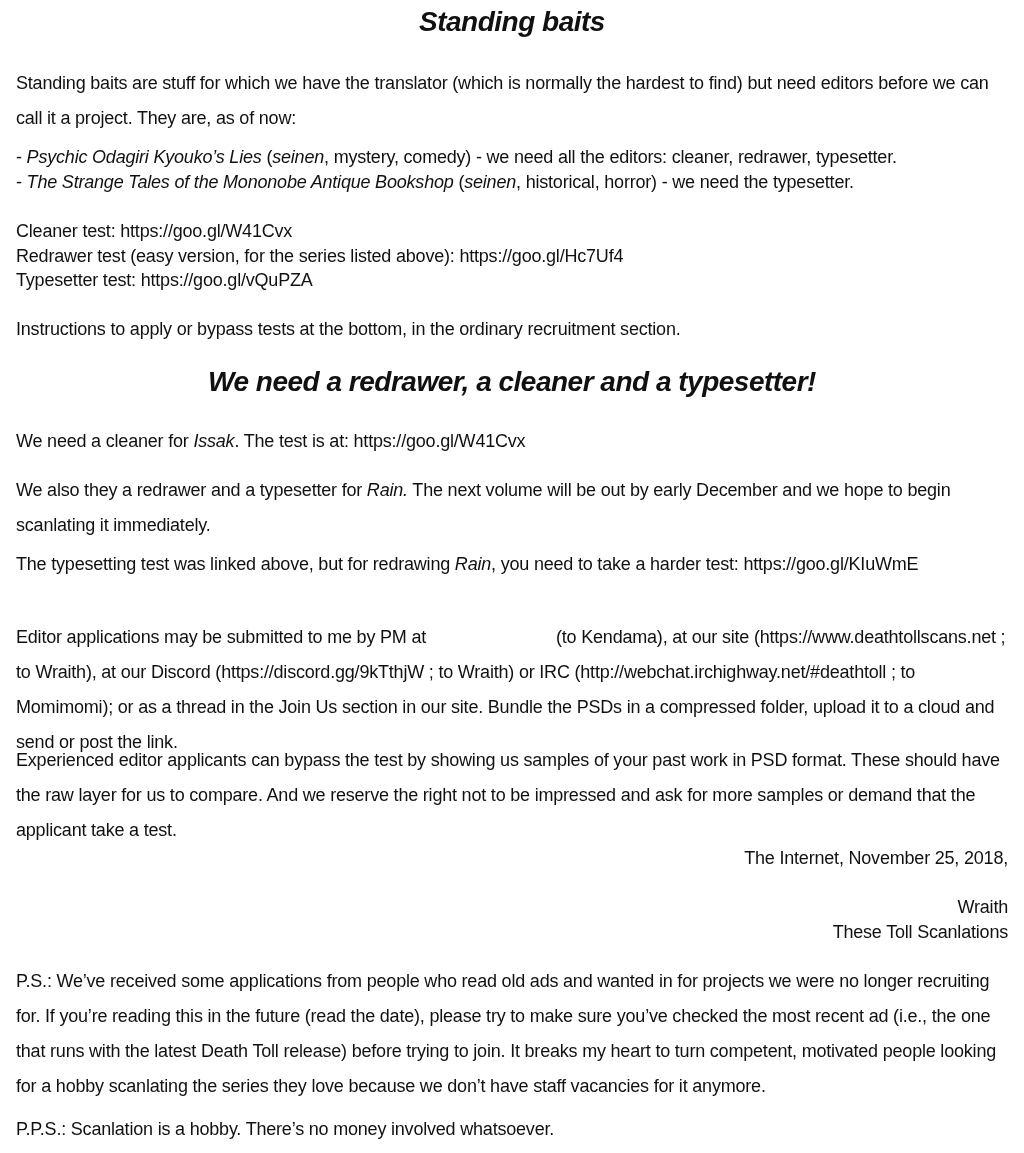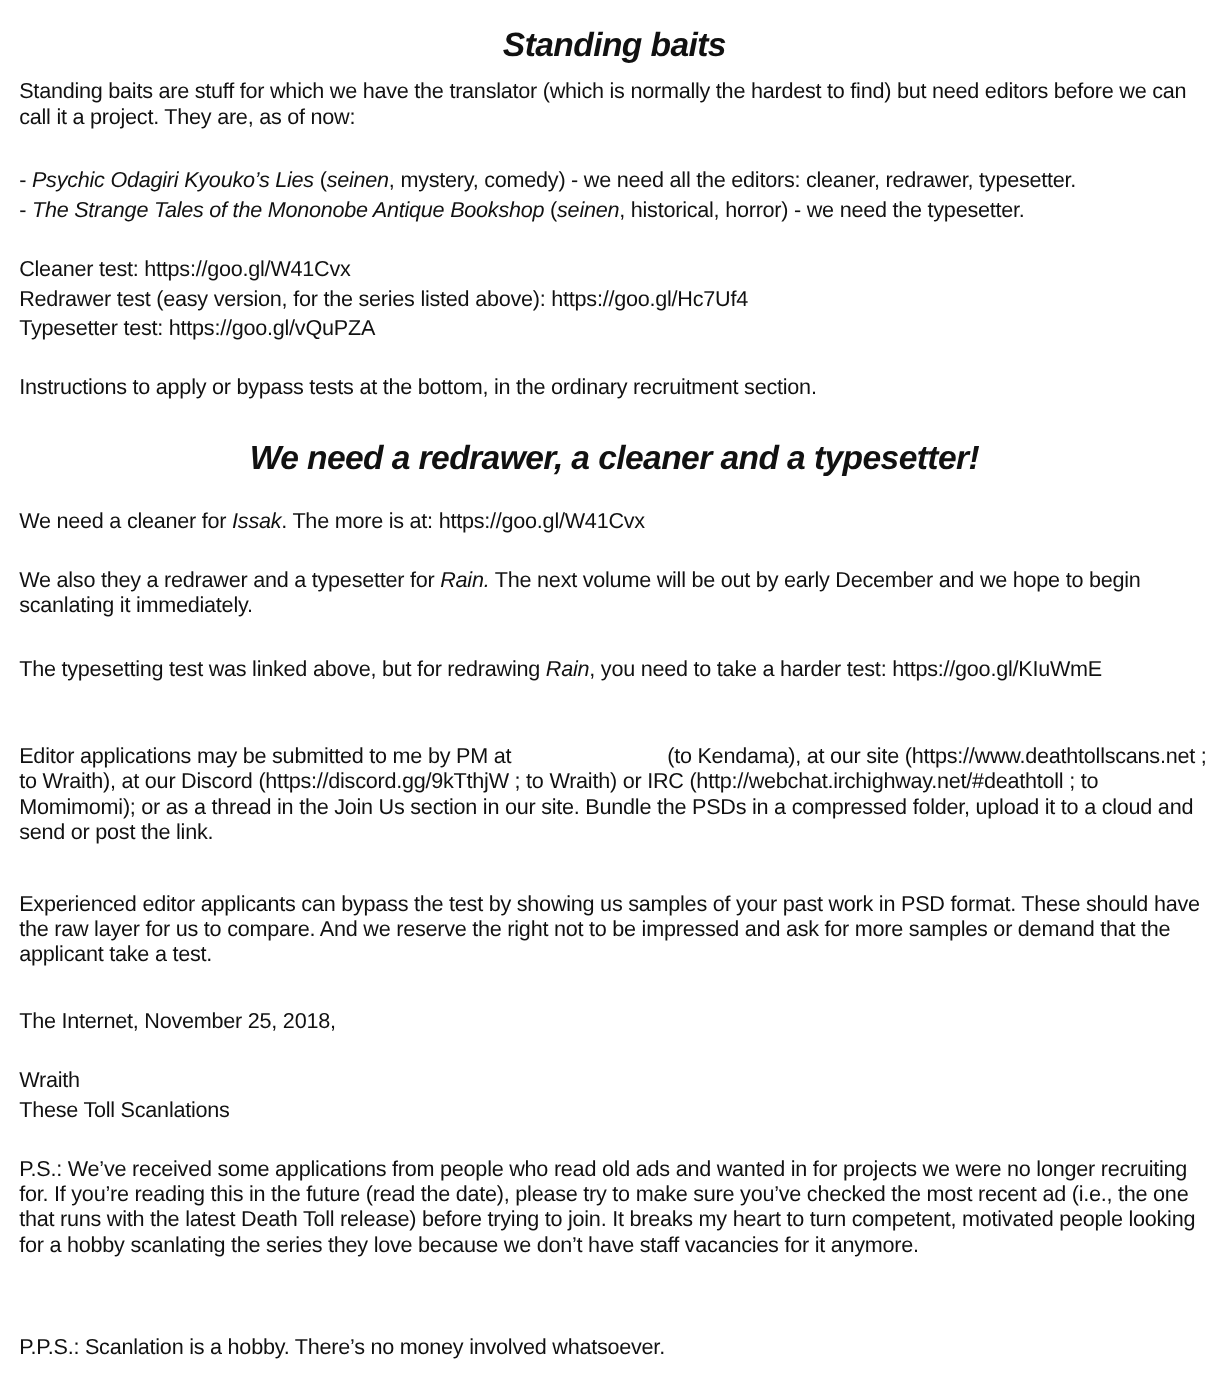--- a/index.html
+++ b/index.html
@@ -5,27 +5,27 @@
   html, body { margin: 0; padding: 0; background: #ffffff; }
   body {
     width: 1024px; height: 1153px; position: relative; overflow: hidden;
     font-family: "Liberation Sans", sans-serif; color: #111111;
   }
   .page { position: absolute; left: 16px; top: 0; width: 992px; }
   h1 {
     margin: 0; text-align: center; font-style: italic; font-weight: bold;
     font-size: 28px; letter-spacing: -0.5px; position: absolute; left: 0; right: 0;
   }
-  .h1a { top: 22px; }
+  .h1a { top: 6px; }
   .h1b { top: 366px; }
   p {
-    margin: 0; font-size: 18px; line-height: 21px; position: absolute; left: 0; right: 0;
+    margin: 0; font-size: 18px; line-height: 35px; position: absolute; left: 0; right: 0;
     letter-spacing: -0.2px;
   }
-  .right { text-align: left; }
+  .right { text-align: right; }
   .gap { display: inline-block; width: 130px; }
   b i, .bi { font-weight: normal; font-style: italic; }
 </style>
 </head>
 <body>
 
 <div class="page">
 
   <h1 class="h1a">Standing baits</h1>
 
@@ -36,21 +36,21 @@
   <p style="top:165px"><span>- </span><span class="bi">The Strange Tales of the Mononobe Antique Bookshop</span> (<i>seinen</i><span>, historical, horror) - we need the typesetter.</span></p>
 
   <p style="top:214px">Cleaner test: https://goo.gl/W41Cvx</p>
   <p style="top:239px">Redrawer test (easy version, for the series listed above): https://goo.gl/Hc7Uf4</p>
   <p style="top:263px">Typesetter test: https://goo.gl/vQuPZA</p>
 
   <p style="top:312px">Instructions to apply or bypass tests at the bottom, in the ordinary recruitment section.</p>
 
   <h1 class="h1b">We need a redrawer, a cleaner and a typesetter!</h1>
 
-  <p style="top:424px"><span>We need a cleaner for </span><span class="bi">Issak</span><span>. The more is at: https://goo.gl/W41Cvx</span></p>
+  <p style="top:424px"><span>We need a cleaner for </span><span class="bi">Issak</span><span>. The test is at: https://goo.gl/W41Cvx</span></p>
 
   <p style="top:473px"><span>We also they a redrawer and a typesetter for </span><span class="bi">Rain.</span><span> The next volume will be out by early December and we hope to begin scanlating it immediately.</span></p>
 
   <p style="top:547px"><span>The typesetting test was linked above, but for redrawing </span><span class="bi">Rain</span><span>, you need to take a harder test: https://goo.gl/KIuWmE</span></p>
 
   <p style="top:620px"><span>Editor applications may be submitted to me by PM at</span><span class="gap"></span><span>(to Kendama), at our site (https://www.deathtollscans.net ; to Wraith), at our Discord (https://discord.gg/9kTthjW ; to Wraith) or IRC (http://webchat.irchighway.net/#deathtoll ; to Momimomi); or as a thread in the Join Us section in our site. Bundle the PSDs in a compressed folder, upload it to a cloud and send or post the link.</span></p>
 
   <p style="top:743px">Experienced editor applicants can bypass the test by showing us samples of your past work in PSD format. These should have the raw layer for us to compare. And we reserve the right not to be impressed and ask for more samples or demand that the applicant take a test.</p>
 
   <p class="right" style="top:841px">The Internet, November 25, 2018,</p>

